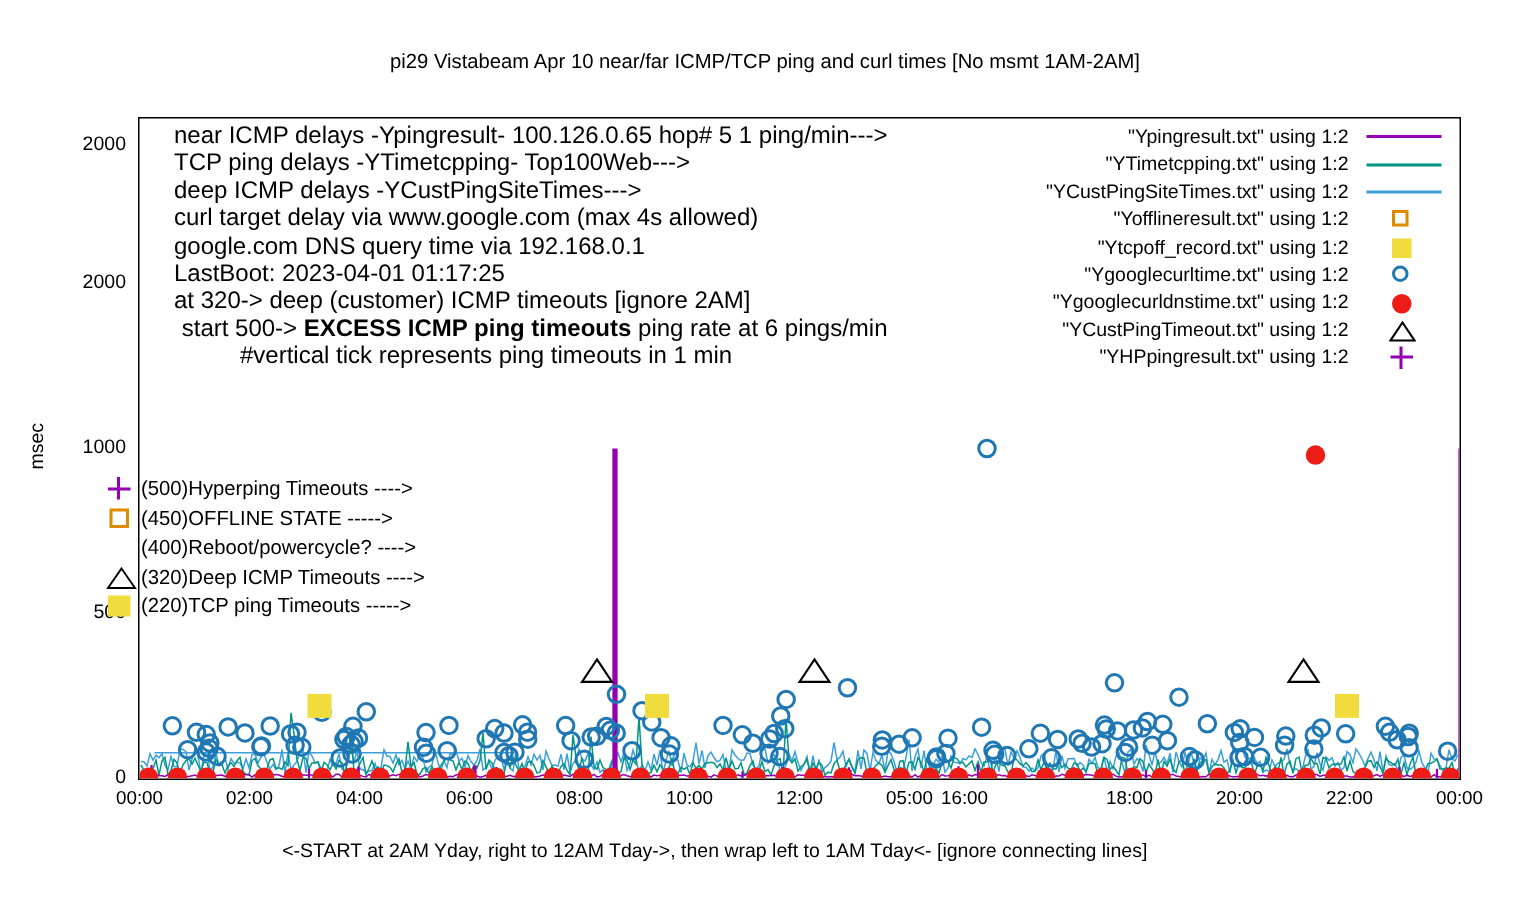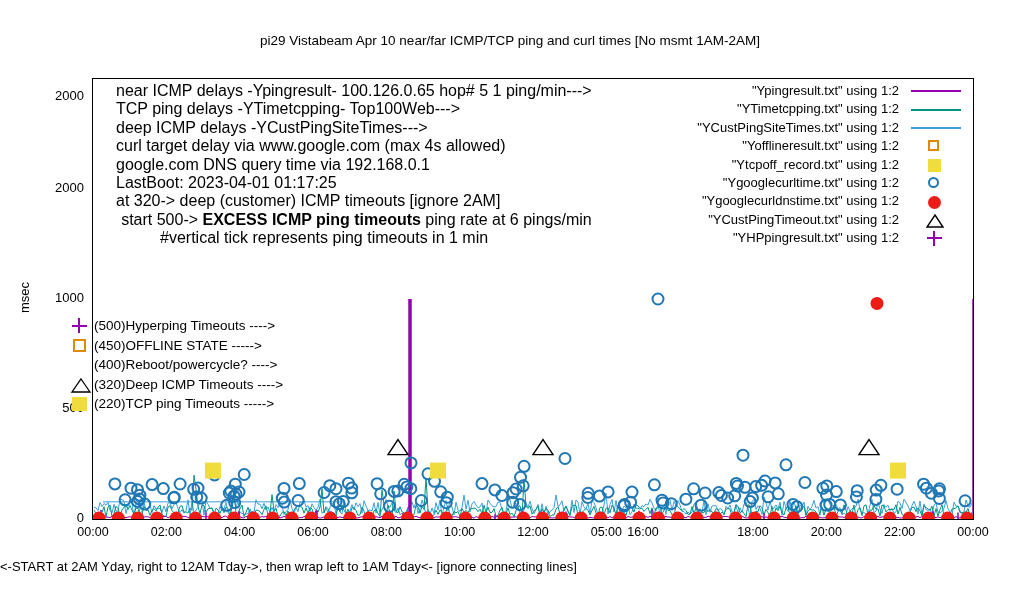--- a/index.html
+++ b/index.html
@@ -30,20 +30,21 @@
     width: 60px;
     text-align: center;
     font-size: 13px;
     transform: rotate(-90deg);
     transform-origin: center center;
   }
 
   .xlabel {
     position: absolute;
     left: 0; top: 559px; width: 953px;
+    text-align: center;
     font-size: 13px;
     white-space: nowrap;
   }
 
   
   .plot-frame {
     position: absolute;
     left: 92px; top: 78px;
     width: 882px; height: 442px;
     border: 1px solid #000;

